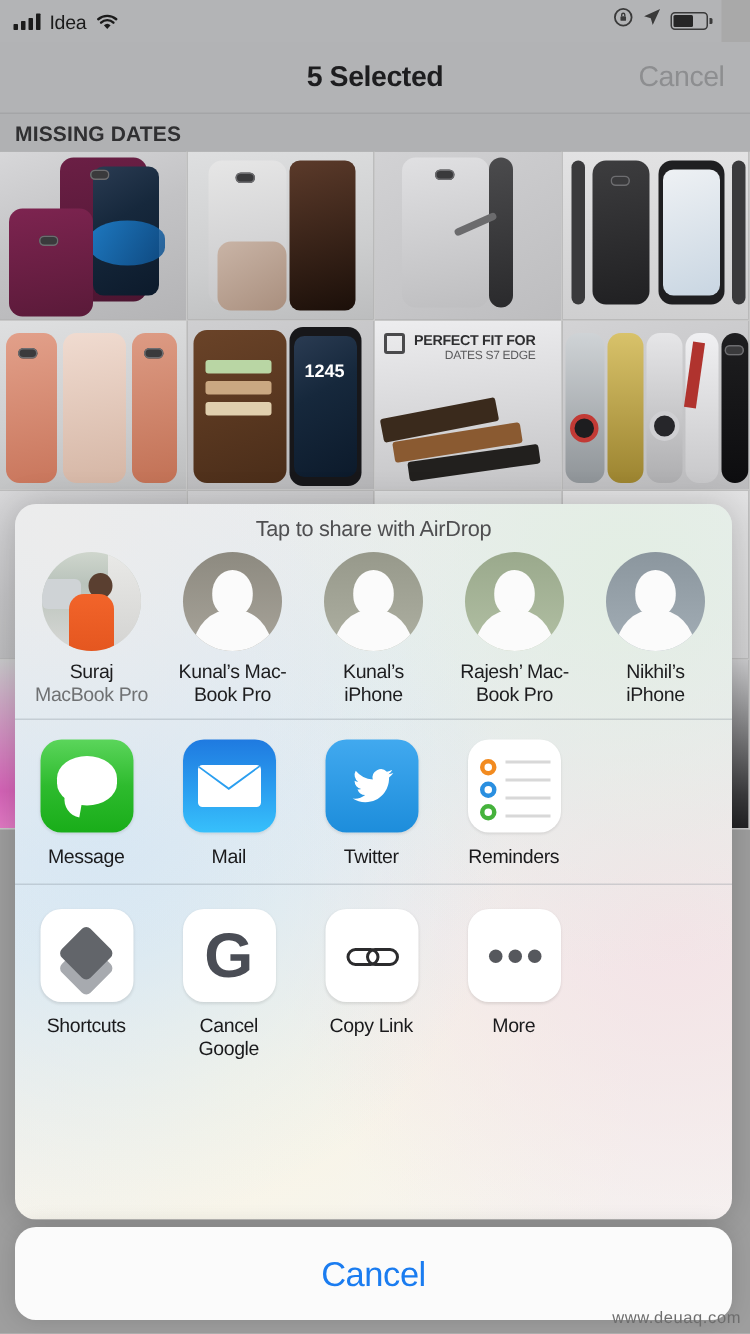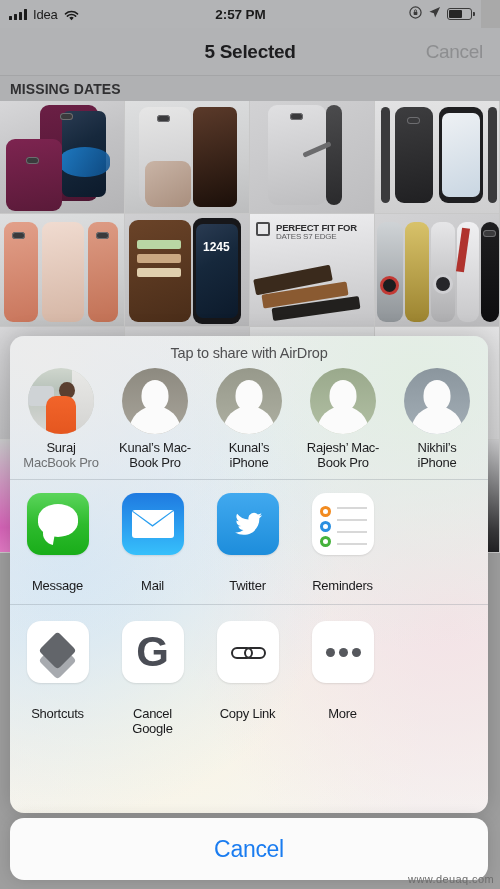--- a/index.html
+++ b/index.html
@@ -76,21 +76,21 @@
   .case { position:absolute; border-radius:9px; }
   .scr { position:absolute; border-radius:7px;
          background:linear-gradient(150deg,#2a3b52 0%,#16283c 40%,#0c1a2b 100%); }
   .scr.lite { background:linear-gradient(160deg,#eef1f4 0%,#c9d6e2 100%); }
   .cam { position:absolute; width:13px; height:7px; border-radius:4px;
          background:#3a3a3c; box-shadow:inset 0 0 0 1px #6d6d70; }
   .wave { position:absolute; border-radius:50%/40%;
           background:linear-gradient(120deg,#1f87d8 0%,#0e4f8c 100%); opacity:.85; }
 
   .pf-badge { position:absolute; left:7px; top:10px; font-size:9px;
-              font-weight:bold; color:#2e2e30; line-height:1.05; letter-spacing:-.2px; }
+              font-weight:bold; color:#2e2e30; line-height:1.05; letter-spacing:-.2px;text-align:right; }
   .pf-badge span { display:block; font-size:8px; font-weight:normal; color:#5a5a5c; }
   .pf-sq { position:absolute; left:6px; top:8px; width:14px; height:14px;
            border:2px solid #4a4a4c; border-radius:2px; }
 
   
   .sheet {
     position:absolute; left:10px; top:336px; width:478px; height:477px;
     border-radius:14px; overflow:hidden; z-index:20;
     box-shadow:0 0 22px rgba(0,0,0,.18);
     background:
@@ -136,21 +136,21 @@
     line-height:1.12; letter-spacing:-.25px; width:94px;
   }
   .ad-sub { font-size:13px; color:#6f7173; line-height:1.12; letter-spacing:-.25px; }
 
   
   .icon-row { display:flex; padding:13px 0 10px 0; }
   .icon-item { width:95px; display:flex; flex-direction:column; align-items:center; }
   .ic { width:62px; height:62px; border-radius:14px; position:relative; overflow:hidden;
         box-shadow:0 1px 2px rgba(0,0,0,.10); }
   .ic-label {
-    margin-top:24px; font-size:13px; color:#1a1a1c; text-align:center;
+    margin-top:9px; font-size:13px; color:#1a1a1c; text-align:center;
     line-height:1.14; letter-spacing:-.25px; width:92px;
   }
 
   
   .ic-message { background:linear-gradient(180deg,#5bd55b 0%,#2ebb2e 50%,#19ad19 100%); }
   .bubble { position:absolute; left:11px; top:11px; width:40px; height:33px;
             background:#fff; border-radius:50%/45%; }
   .bubble::after { content:''; position:absolute; left:4px; bottom:-7px;
             width:12px; height:12px; background:#fff;
             border-radius:0 0 0 12px; transform:rotate(10deg); }
@@ -235,21 +235,20 @@
       </span>
       <span class="carrier">Idea</span>
       <span class="wifi">
         <svg viewBox="0 0 16 12" width="15" height="12">
           <path d="M8 10.6 L5.6 7.9 a3.6 3.6 0 0 1 4.8 0 Z" fill="#1b1b1b"></path>
           <path d="M3.6 6.1 a6.4 6.4 0 0 1 8.8 0" stroke="#1b1b1b" stroke-width="1.7" fill="none" stroke-linecap="round"></path>
           <path d="M1.6 3.7 a9.6 9.6 0 0 1 12.8 0" stroke="#1b1b1b" stroke-width="1.7" fill="none" stroke-linecap="round"></path>
         </svg>
       </span>
     </div>
-    <div class="sb-time">2:57 PM</div>
     <div class="sb-right">
       <span>
         <svg viewBox="0 0 14 14" width="13" height="13">
           <circle cx="7" cy="7" r="6" fill="none" stroke="#3a3a3a" stroke-width="1.3"></circle>
           <rect x="5" y="6.2" width="4" height="3.4" rx="0.7" fill="#3a3a3a"></rect>
           <path d="M5.9 6.2 v-1 a1.1 1.1 0 0 1 2.2 0 v1" fill="none" stroke="#3a3a3a" stroke-width="1"></path>
         </svg>
       </span>
       <span>
         <svg viewBox="0 0 14 14" width="13" height="13">

